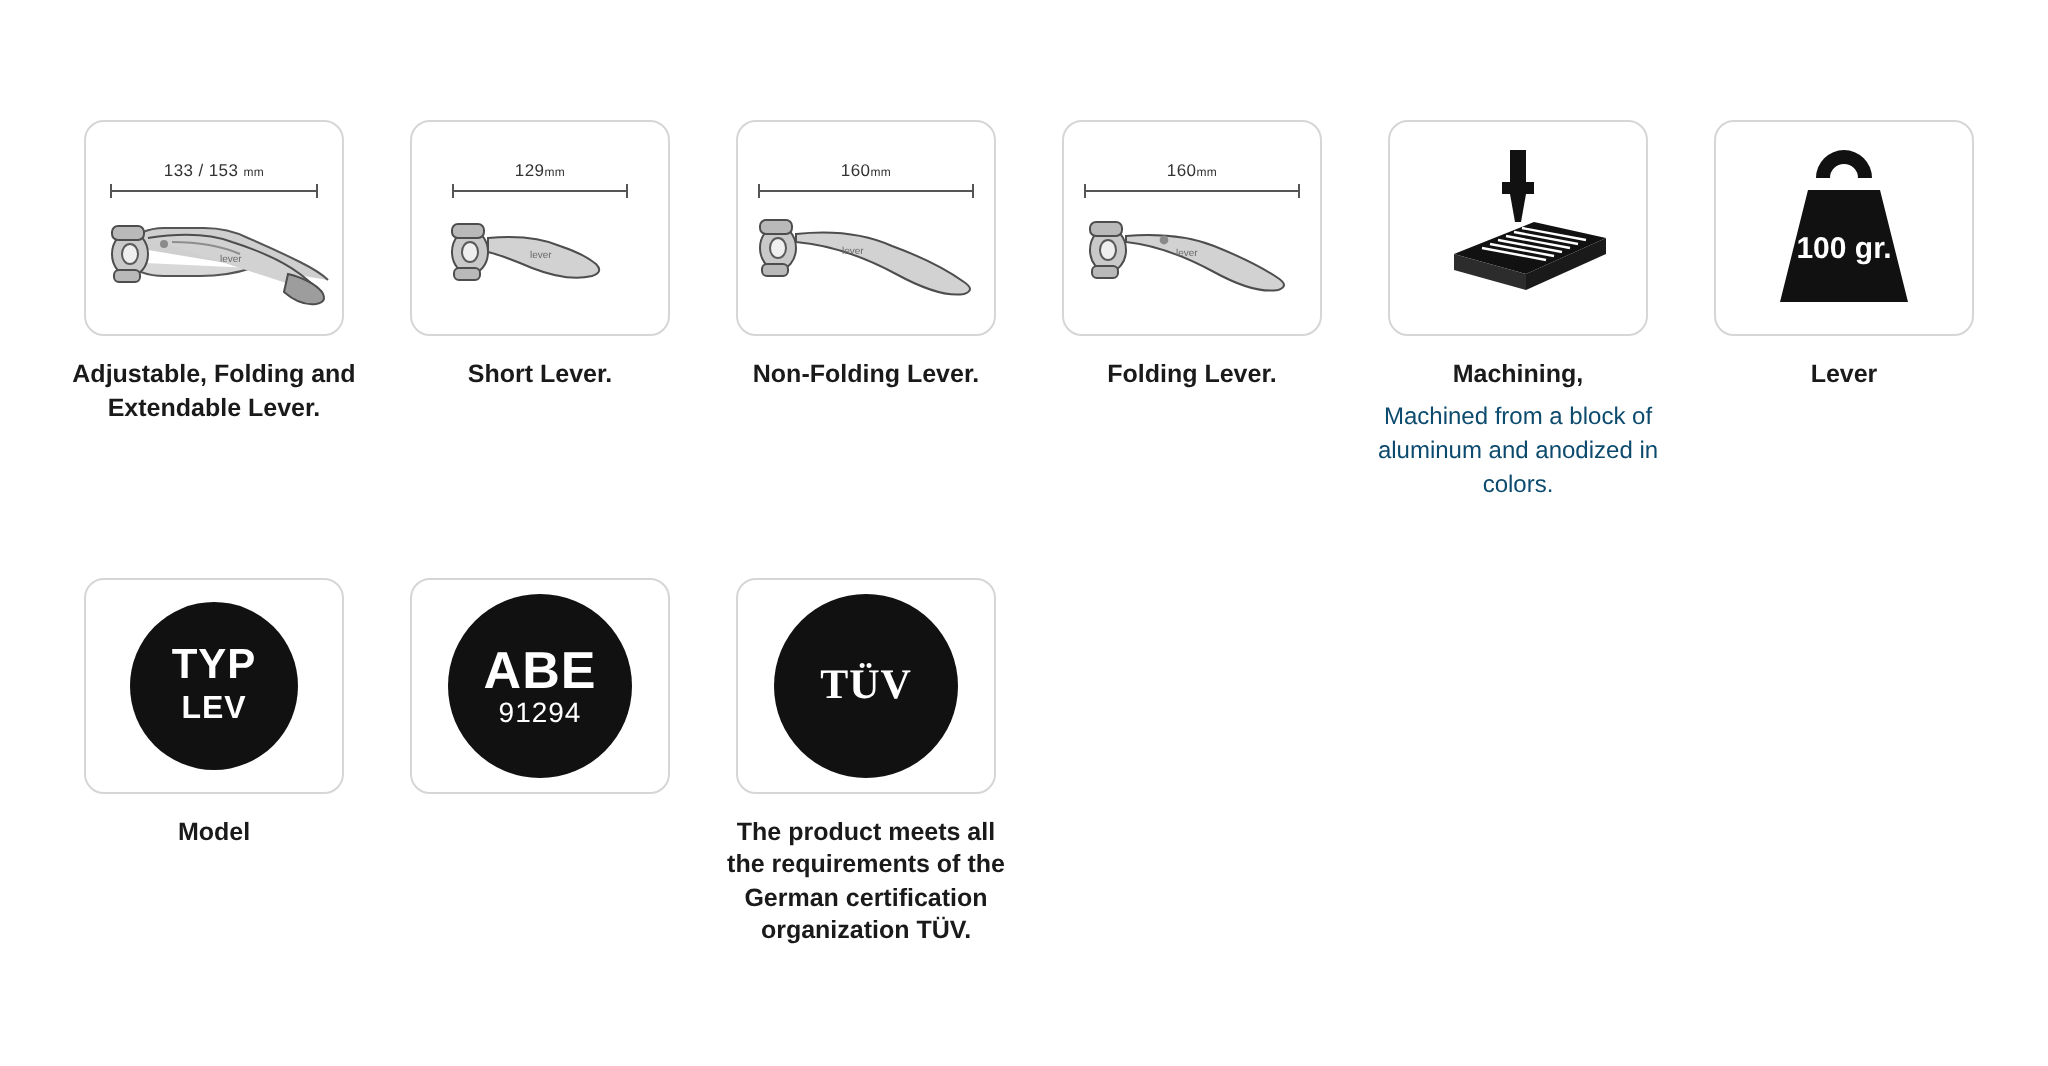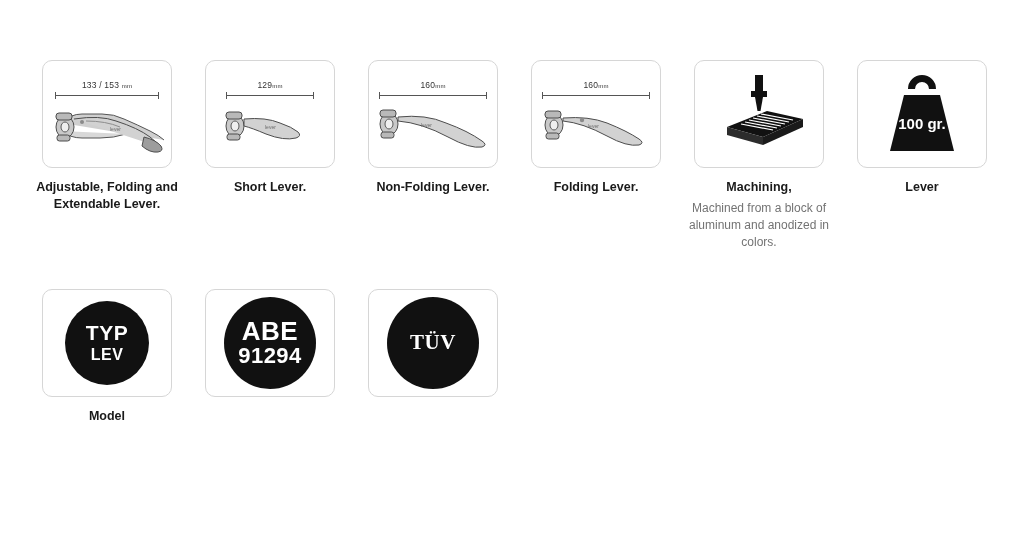--- a/index.html
+++ b/index.html
@@ -62,21 +62,21 @@
     line-height: 1.32;
     color: #1a1a1a;
   }
   .subcaption {
     margin-top: 4px;
     width: 142px;
     text-align: center;
     font-size: 12px;
     font-weight: normal;
     line-height: 1.45;
-    color: #737373;
+    color: #0c4a6e;
   }
   .caption-block {
     display: flex;
     flex-direction: column;
     align-items: flex-start;
   }
 
   
   .dim {
     position: absolute;
@@ -160,22 +160,22 @@
     font-weight: bold;
     margin-top: 4px;
     letter-spacing: .5px;
   }
   .badge-abe1 {
     font-size: 26px;
     font-weight: bold;
     letter-spacing: .5px;
   }
   .badge-abe2 {
-    font-size: 22px;
-    font-weight: bold;
+    font-size: 14px;
+    font-weight: normal;
     margin-top: 1px;
     letter-spacing: .5px;
   }
   .badge-tuv {
     font-size: 21px;
     font-weight: bold;
     letter-spacing: .5px;
     font-family: Liberation Serif, serif;
   }
 </style>
@@ -364,17 +364,20 @@
           </div>
         </div>
       </div>
 
       <div class="cell">
         <div class="card">
           <div class="badge-circle wide">
             <span class="badge-tuv">TÜV</span>
           </div>
         </div>
+        <div class="caption-block">
+          <div class="caption">The product meets all the requirements of the German certification organization TÜV.</div>
+        </div>
       </div>
     </div>
 
   </div>
 </div>
 
 </body></html>

